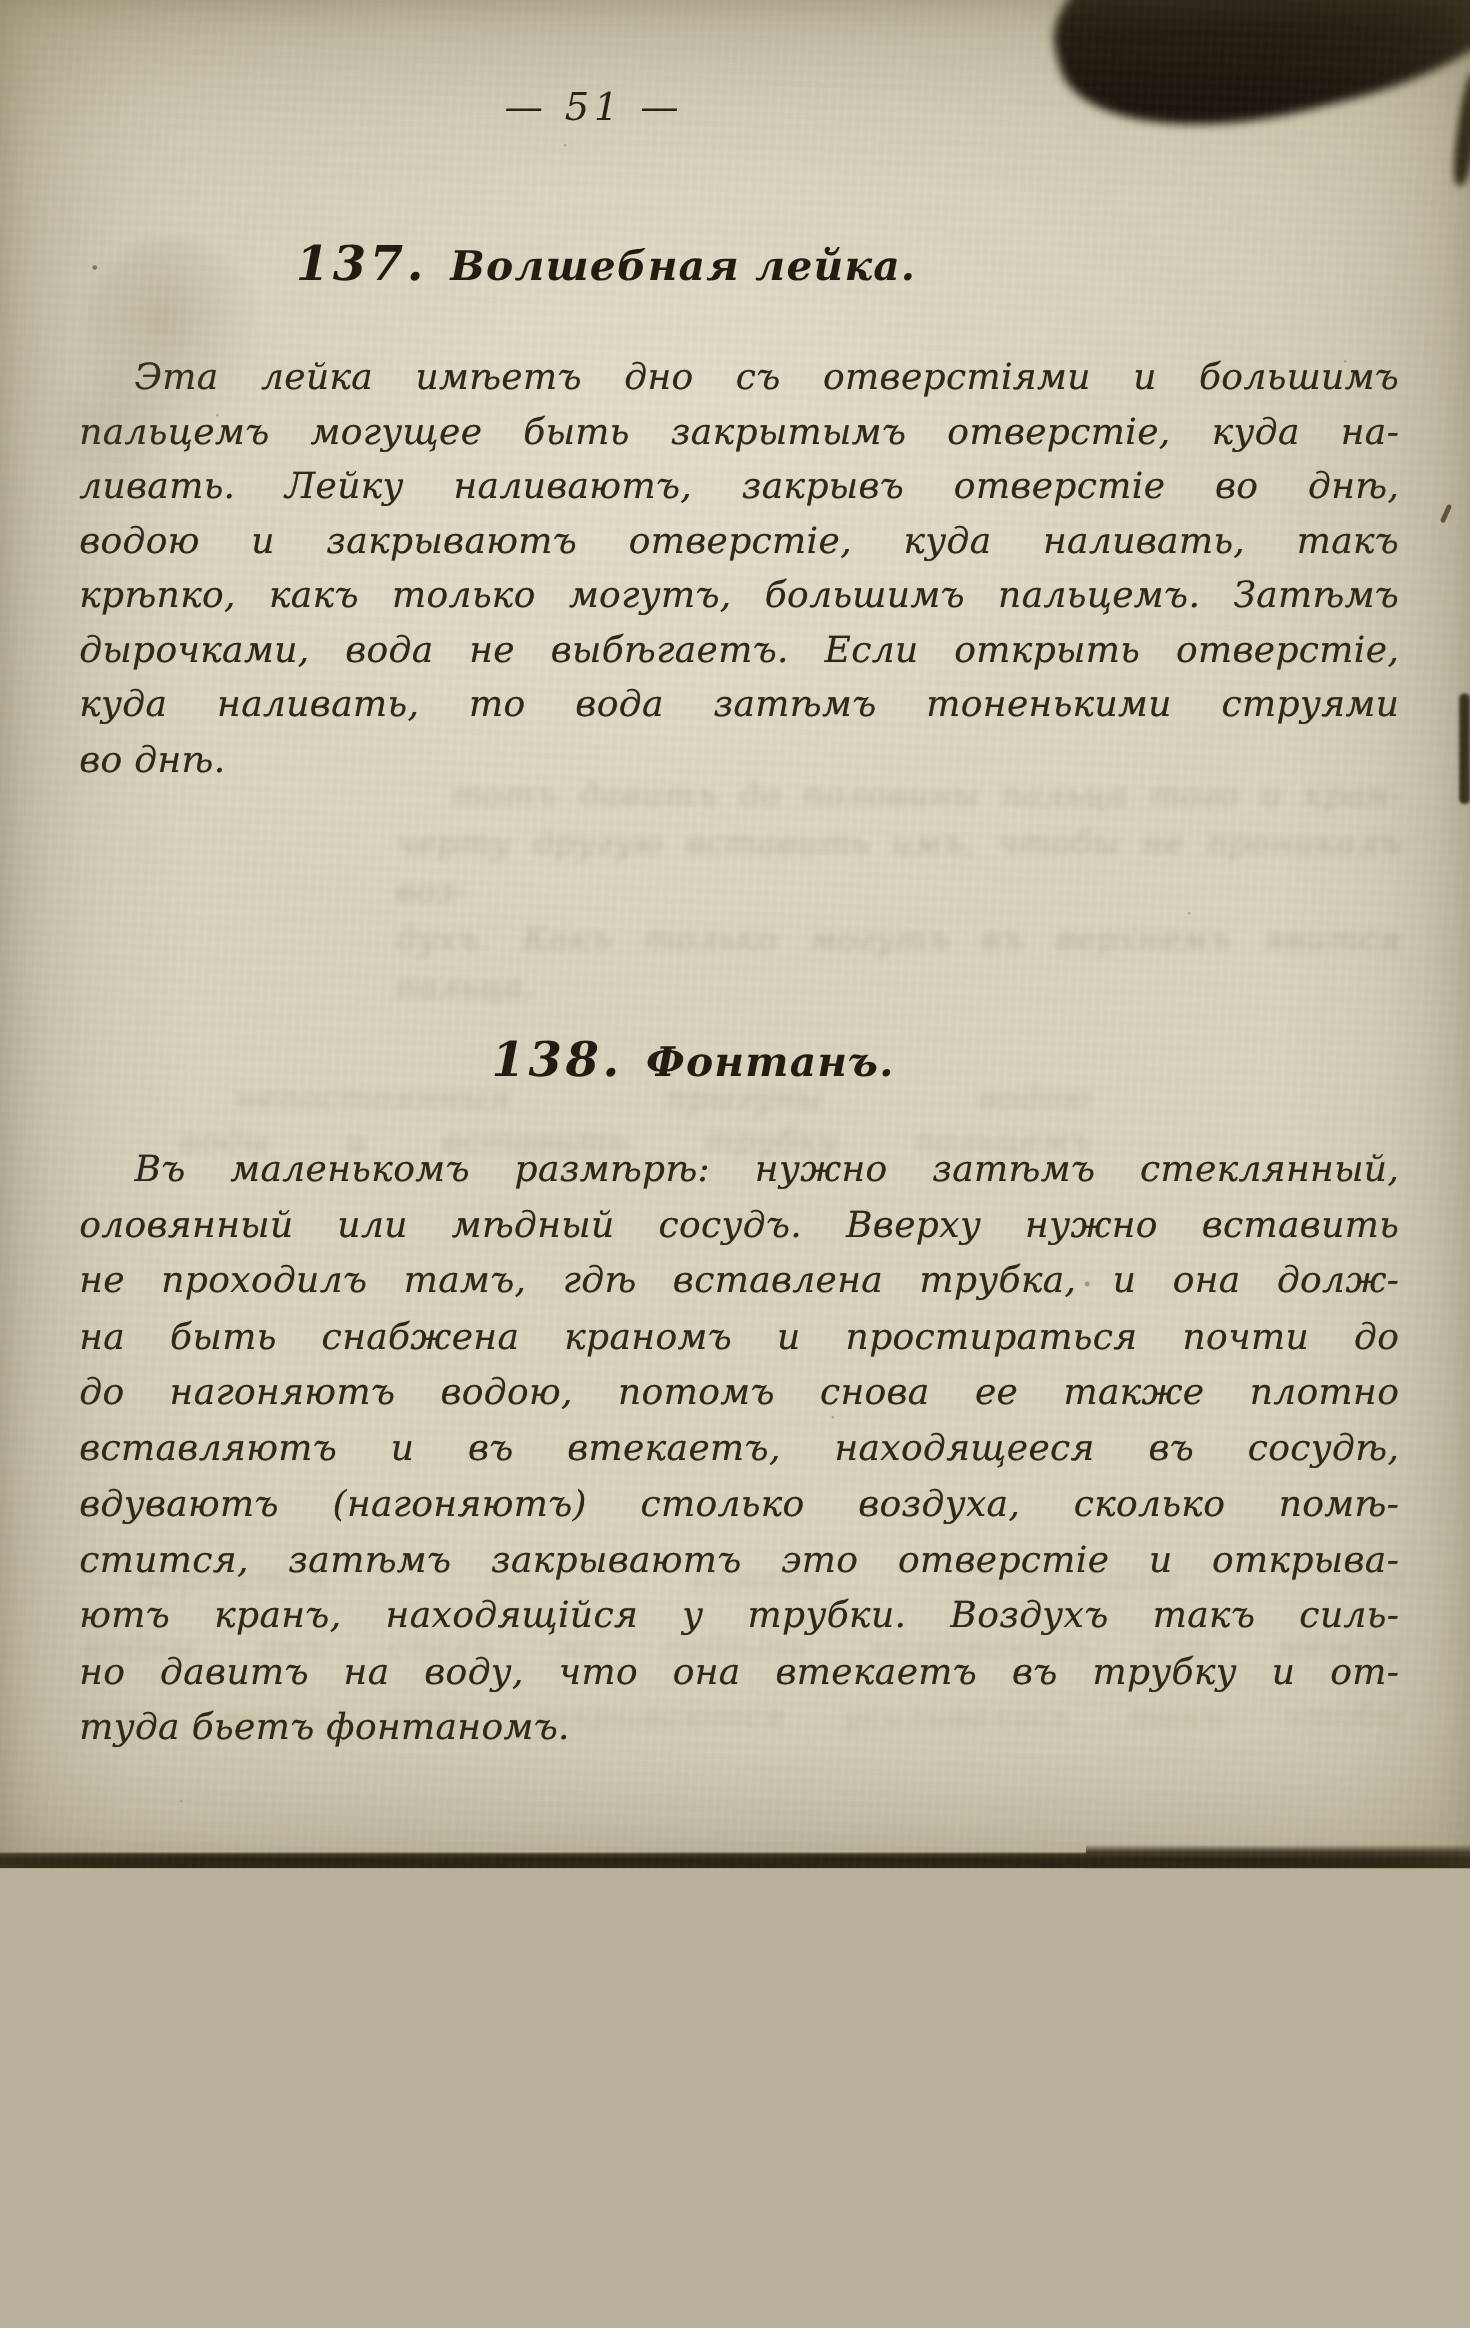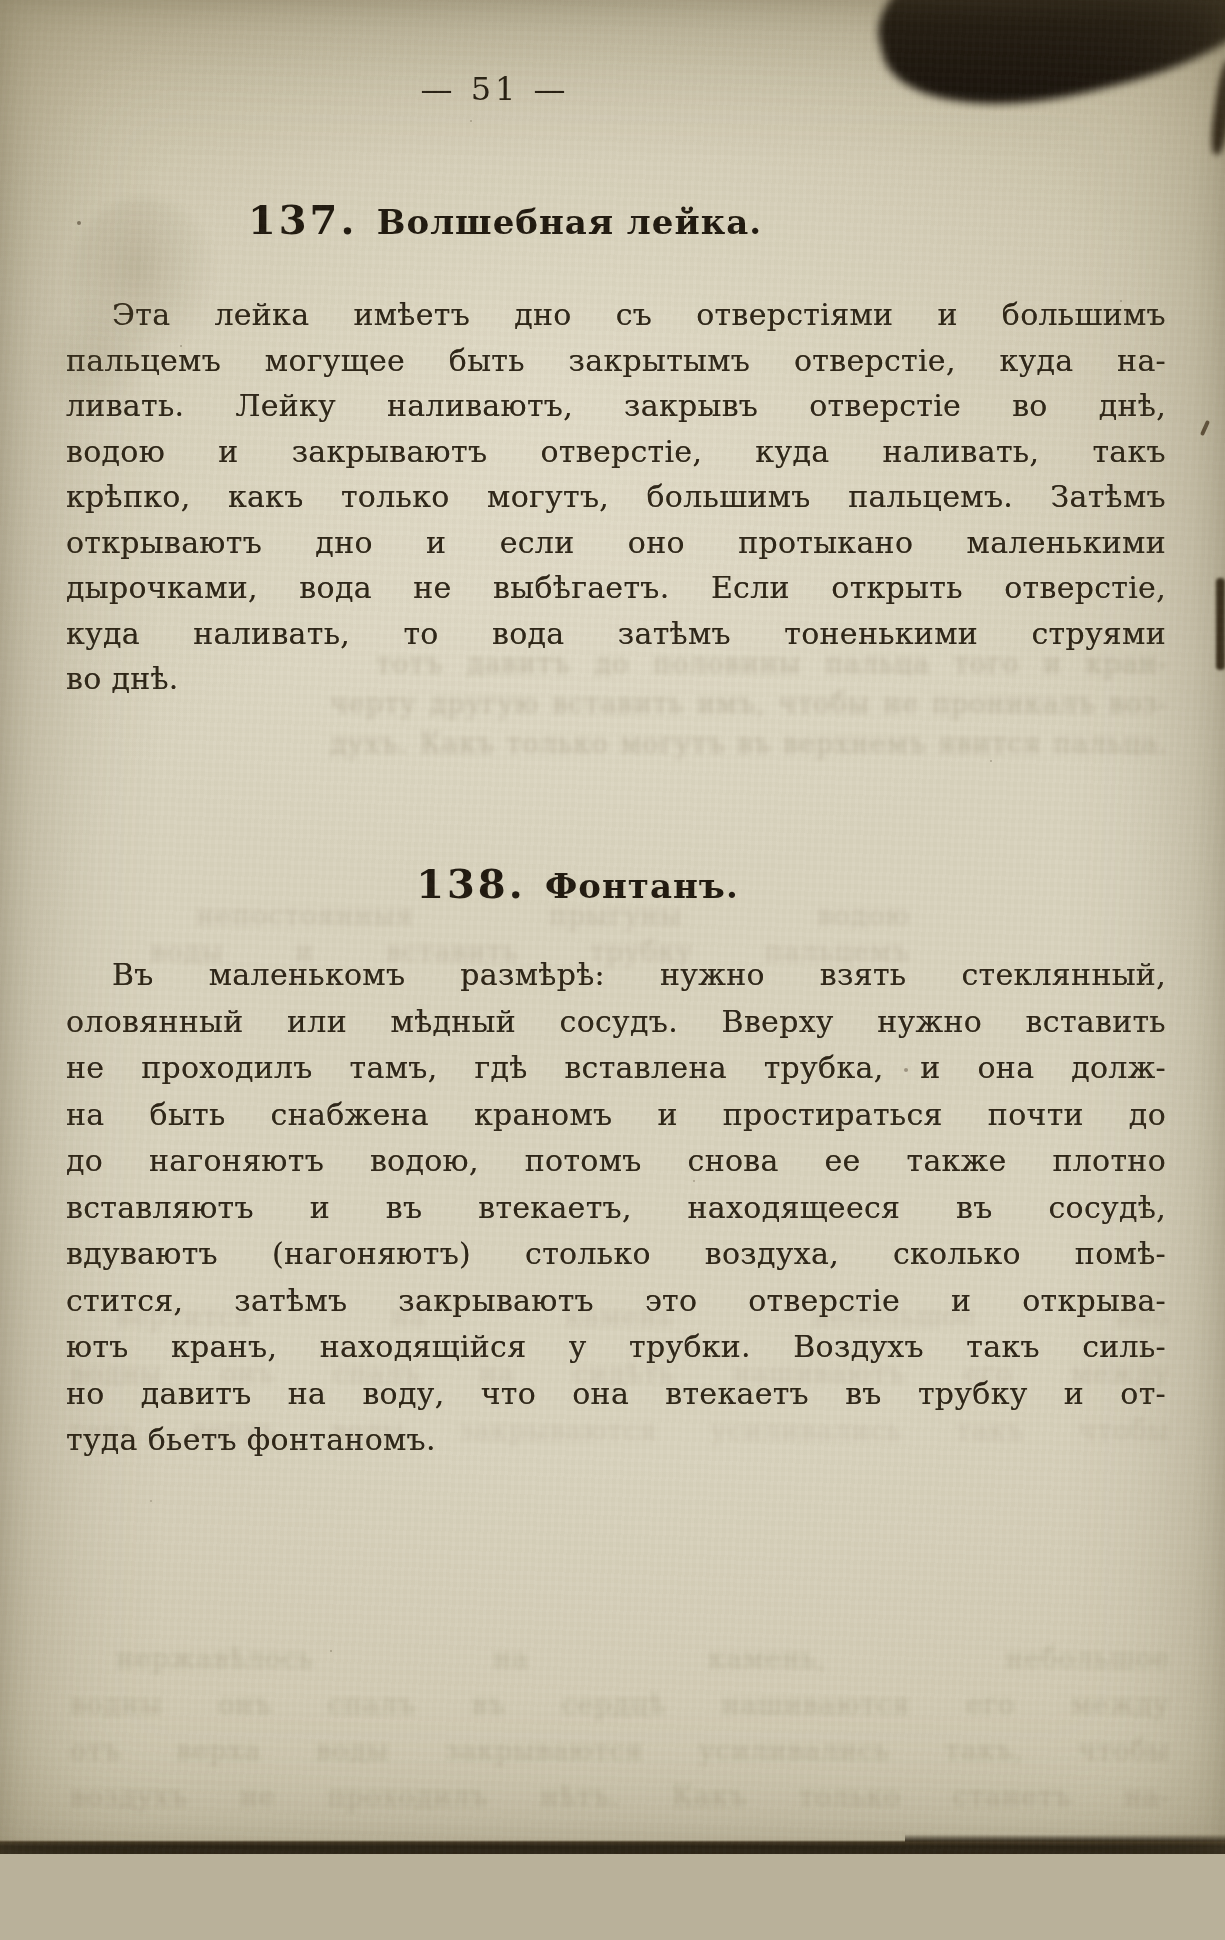--- a/index.html
+++ b/index.html
@@ -1,24 +1,25 @@
 <!DOCTYPE html>
 <html><head>
 <meta charset="utf-8">
 <style>
   html,body{margin:0;padding:0;background:#b9b19a;}
   .scan{
     position:relative;
-    width:1225px;height:1854px;
+    width:1225px;height:1557px;
     overflow:hidden;
     font-family:"DejaVu Serif","Liberation Serif",serif;
     background:
       radial-gradient(ellipse 900px 700px at 45% 22%, rgba(235,230,212,.55), rgba(235,230,212,0) 70%),
       radial-gradient(ellipse 1400px 1100px at 50% 55%, #d9d3be 40%, #cfc8b0 78%, #c2b99d 100%);
     color:#2b2315;
+    font-style:italic;
   }
   .vignette{position:absolute;inset:0;pointer-events:none;
     box-shadow:inset 0 0 140px rgba(97,86,58,.45), inset 0 0 30px rgba(97,86,58,.25);}
   .grain{position:absolute;inset:0;pointer-events:none;opacity:.5;
     background:
       repeating-linear-gradient(93deg, rgba(255,255,255,.04) 0 3px, rgba(120,108,80,.04) 3px 7px),
       repeating-linear-gradient(2deg, rgba(255,255,255,.03) 0 4px, rgba(120,108,80,.03) 4px 9px);}
   
   .stain-a{position:absolute;left:68px;top:198px;width:150px;height:170px;border-radius:50%;
     background:radial-gradient(ellipse at 45% 40%, rgba(118,104,72,.22), rgba(118,104,72,0) 70%);
@@ -107,33 +108,32 @@
     <span class="hnum">137.</span>
     <span class="htitle">&nbsp;<span>Волшебная лейка.</span></span>
   </div>
 
   <div class="para p1">
       <div class="tline first">Эта лейка имѣетъ дно съ отверстіями и большимъ</div>
       <div class="tline">пальцемъ могущее быть закрытымъ отверстіе, куда на-</div>
       <div class="tline">ливать. Лейку наливаютъ, закрывъ отверстіе во днѣ,</div>
       <div class="tline">водою и закрываютъ отверстіе, куда наливать, такъ</div>
       <div class="tline">крѣпко, какъ только могутъ, большимъ пальцемъ. Затѣмъ</div>
-      <div class="tline">открываютъ дно и если оно протыкано маленькими</div>
       <div class="tline">дырочками, вода не выбѣгаетъ. Если открыть отверстіе,</div>
       <div class="tline">куда наливать, то вода затѣмъ тоненькими струями</div>
       <div class="tline last">во днѣ.</div>
     </div>
 
   <div class="heading h2">
     <span class="hnum">138.</span>
     <span class="htitle">&nbsp;<span>Фонтанъ.</span></span>
   </div>
 
   <div class="para p2">
-      <div class="tline first">Въ маленькомъ размѣрѣ: нужно взять стеклянный,</div>
+      <div class="tline first">Въ маленькомъ размѣрѣ: нужно затѣмъ стеклянный,</div>
       <div class="tline">оловянный или мѣдный сосудъ. Вверху нужно вставить</div>
       <div class="tline">не проходилъ тамъ, гдѣ вставлена трубка, и она долж-</div>
       <div class="tline">на быть снабжена краномъ и простираться почти до</div>
       <div class="tline">до нагоняютъ водою, потомъ снова ее также плотно</div>
       <div class="tline">вставляютъ и въ втекаетъ, находящееся въ сосудѣ,</div>
       <div class="tline">вдуваютъ (нагоняютъ) столько воздуха, сколько помѣ-</div>
       <div class="tline">стится, затѣмъ закрываютъ это отверстіе и открыва-</div>
       <div class="tline">ютъ кранъ, находящійся у трубки. Воздухъ такъ силь-</div>
       <div class="tline">но давитъ на воду, что она втекаетъ въ трубку и от-</div>
       <div class="tline last">туда бьетъ фонтаномъ.</div>

